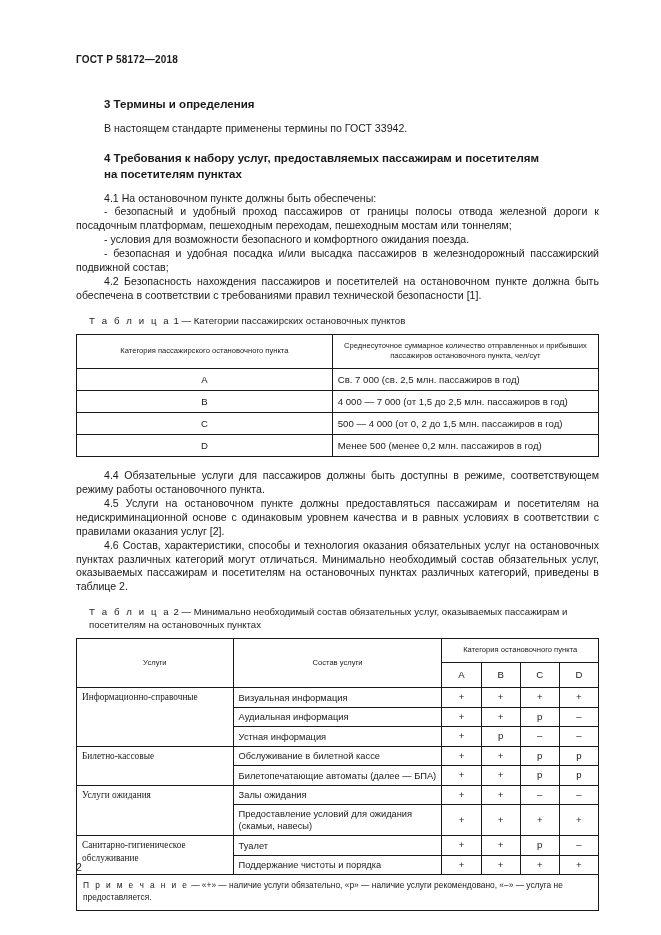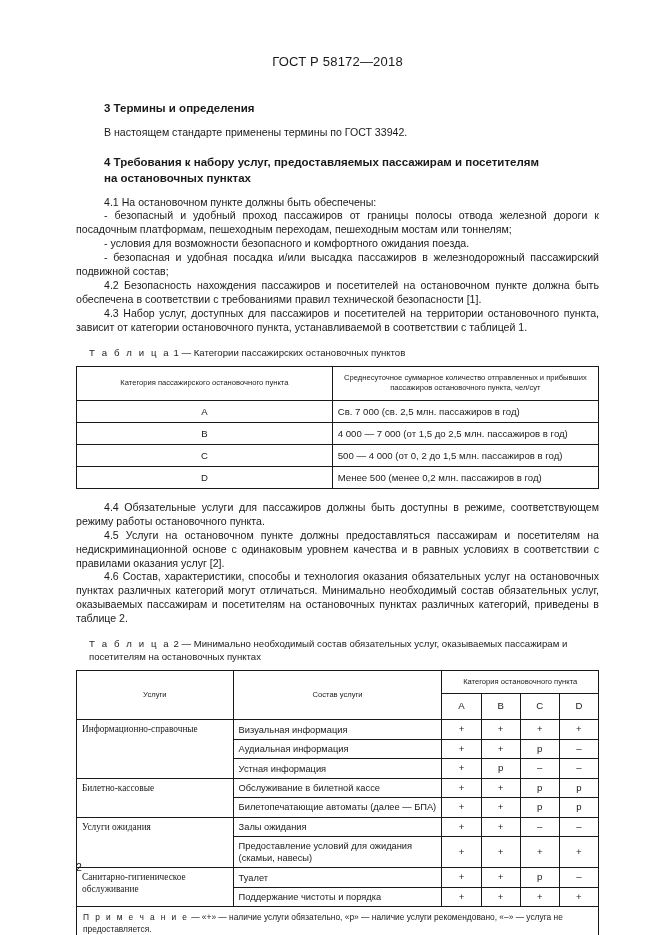--- a/index.html
+++ b/index.html
@@ -20,26 +20,25 @@
     position: absolute;
     left: 0; top: 0;
     width: 661px;
     height: 935px;
     box-sizing: border-box;
     padding: 54px 62px 0 76px;
   }
 
   
   .running-head {
-    font-size: 13px;
-    font-weight: normal;
+    font-size: 10px;
+    font-weight: bold;
     letter-spacing: .2px;
     margin: 0 0 32px 0;
     white-space: nowrap;
-    text-align: center;
   }
 
   
   .h-sec {
     font-size: 11.5px;
     font-weight: bold;
     margin: 0 0 9px 0;
     padding-left: 28px;
     line-height: 1.35;
   }
@@ -121,29 +120,28 @@
 
   <div class="running-head">ГОСТ Р 58172—2018</div>
 
   <div class="h-sec">3 Термины и определения</div>
   <p class="b">В настоящем стандарте применены термины по ГОСТ 33942.</p>
 
   <div class="gap-lg"></div>
 
   <div class="h-sec wide">
     <span class="l1">4 Требования к набору услуг, предоставляемых пассажирам и посетителям</span>
-    <span class="l2">на остановочных пунктах</span>
+    <span class="l2">на посетителям пунктах</span>
   </div>
 
   <p class="b">4.1 На остановочном пункте должны быть обеспечены:</p>
   <p class="b">- безопасный и удобный проход пассажиров от границы полосы отвода железной дороги к посадочным платформам, пешеходным переходам, пешеходным мостам или тоннелям;</p>
   <p class="b">- условия для возможности безопасного и комфортного ожидания поезда.</p>
   <p class="b">- безопасная и удобная посадка и/или высадка пассажиров в железнодорожный пассажирский подвижной состав;</p>
   <p class="b">4.2 Безопасность нахождения пассажиров и посетителей на остановочном пункте должна быть обеспечена в соответствии с требованиями правил технической безопасности [1].</p>
-  <p class="b">4.3 Набор услуг, доступных для пассажиров и посетителей на территории остановочного пункта, зависит от категории остановочного пункта, устанавливаемой в соответствии с таблицей 1.</p>
 
   <div class="gap-md"></div>
 
   <div class="tcap">
     <span class="sp">Т а б л и ц а</span>
     <span>1</span>
     <span>— Категории пассажирских остановочных пунктов</span>
   </div>
 
   <table class="gost t1">

